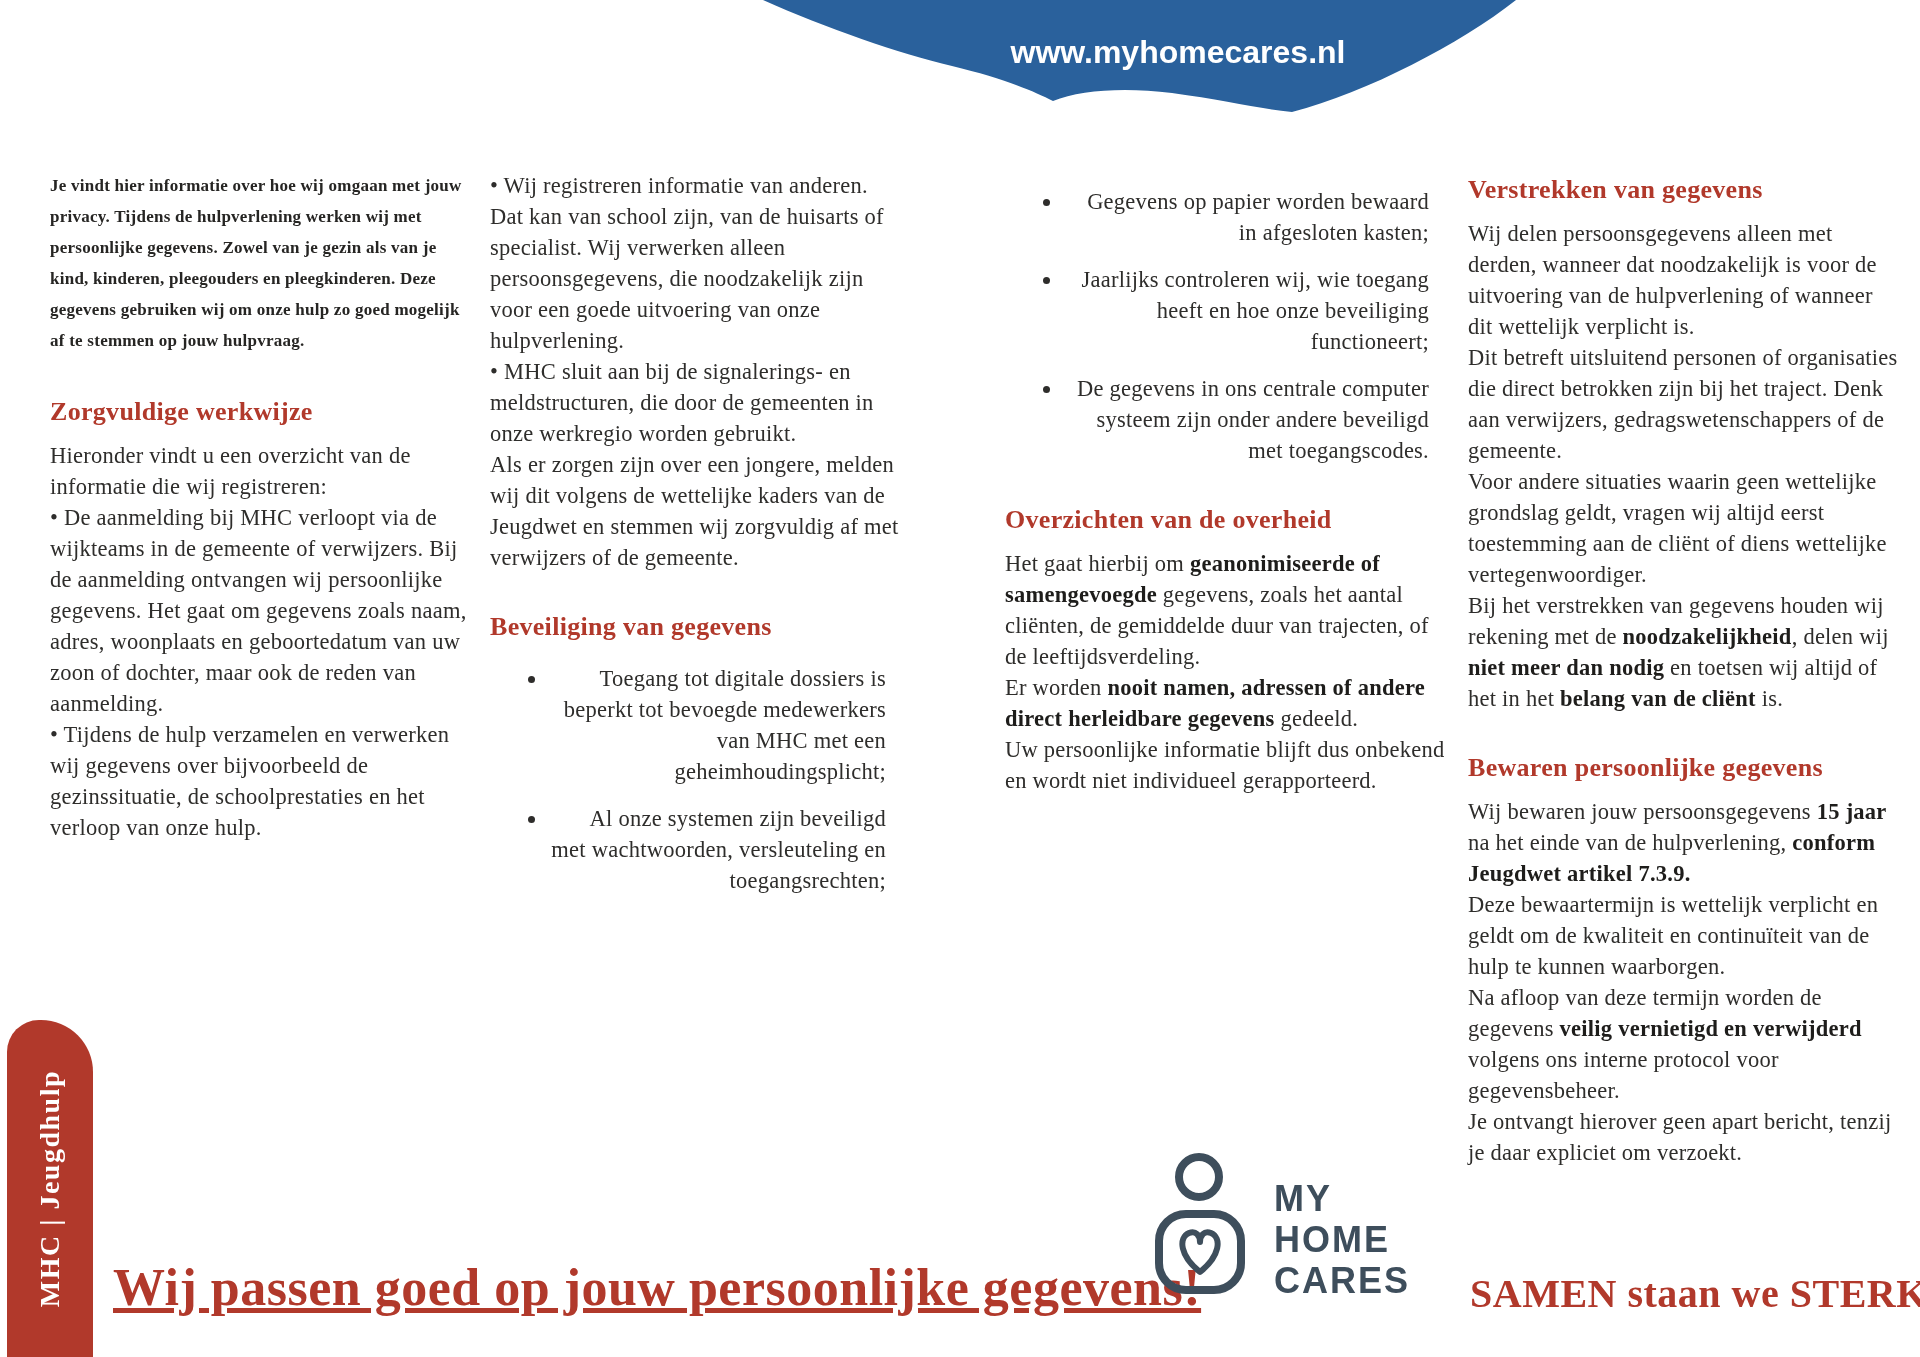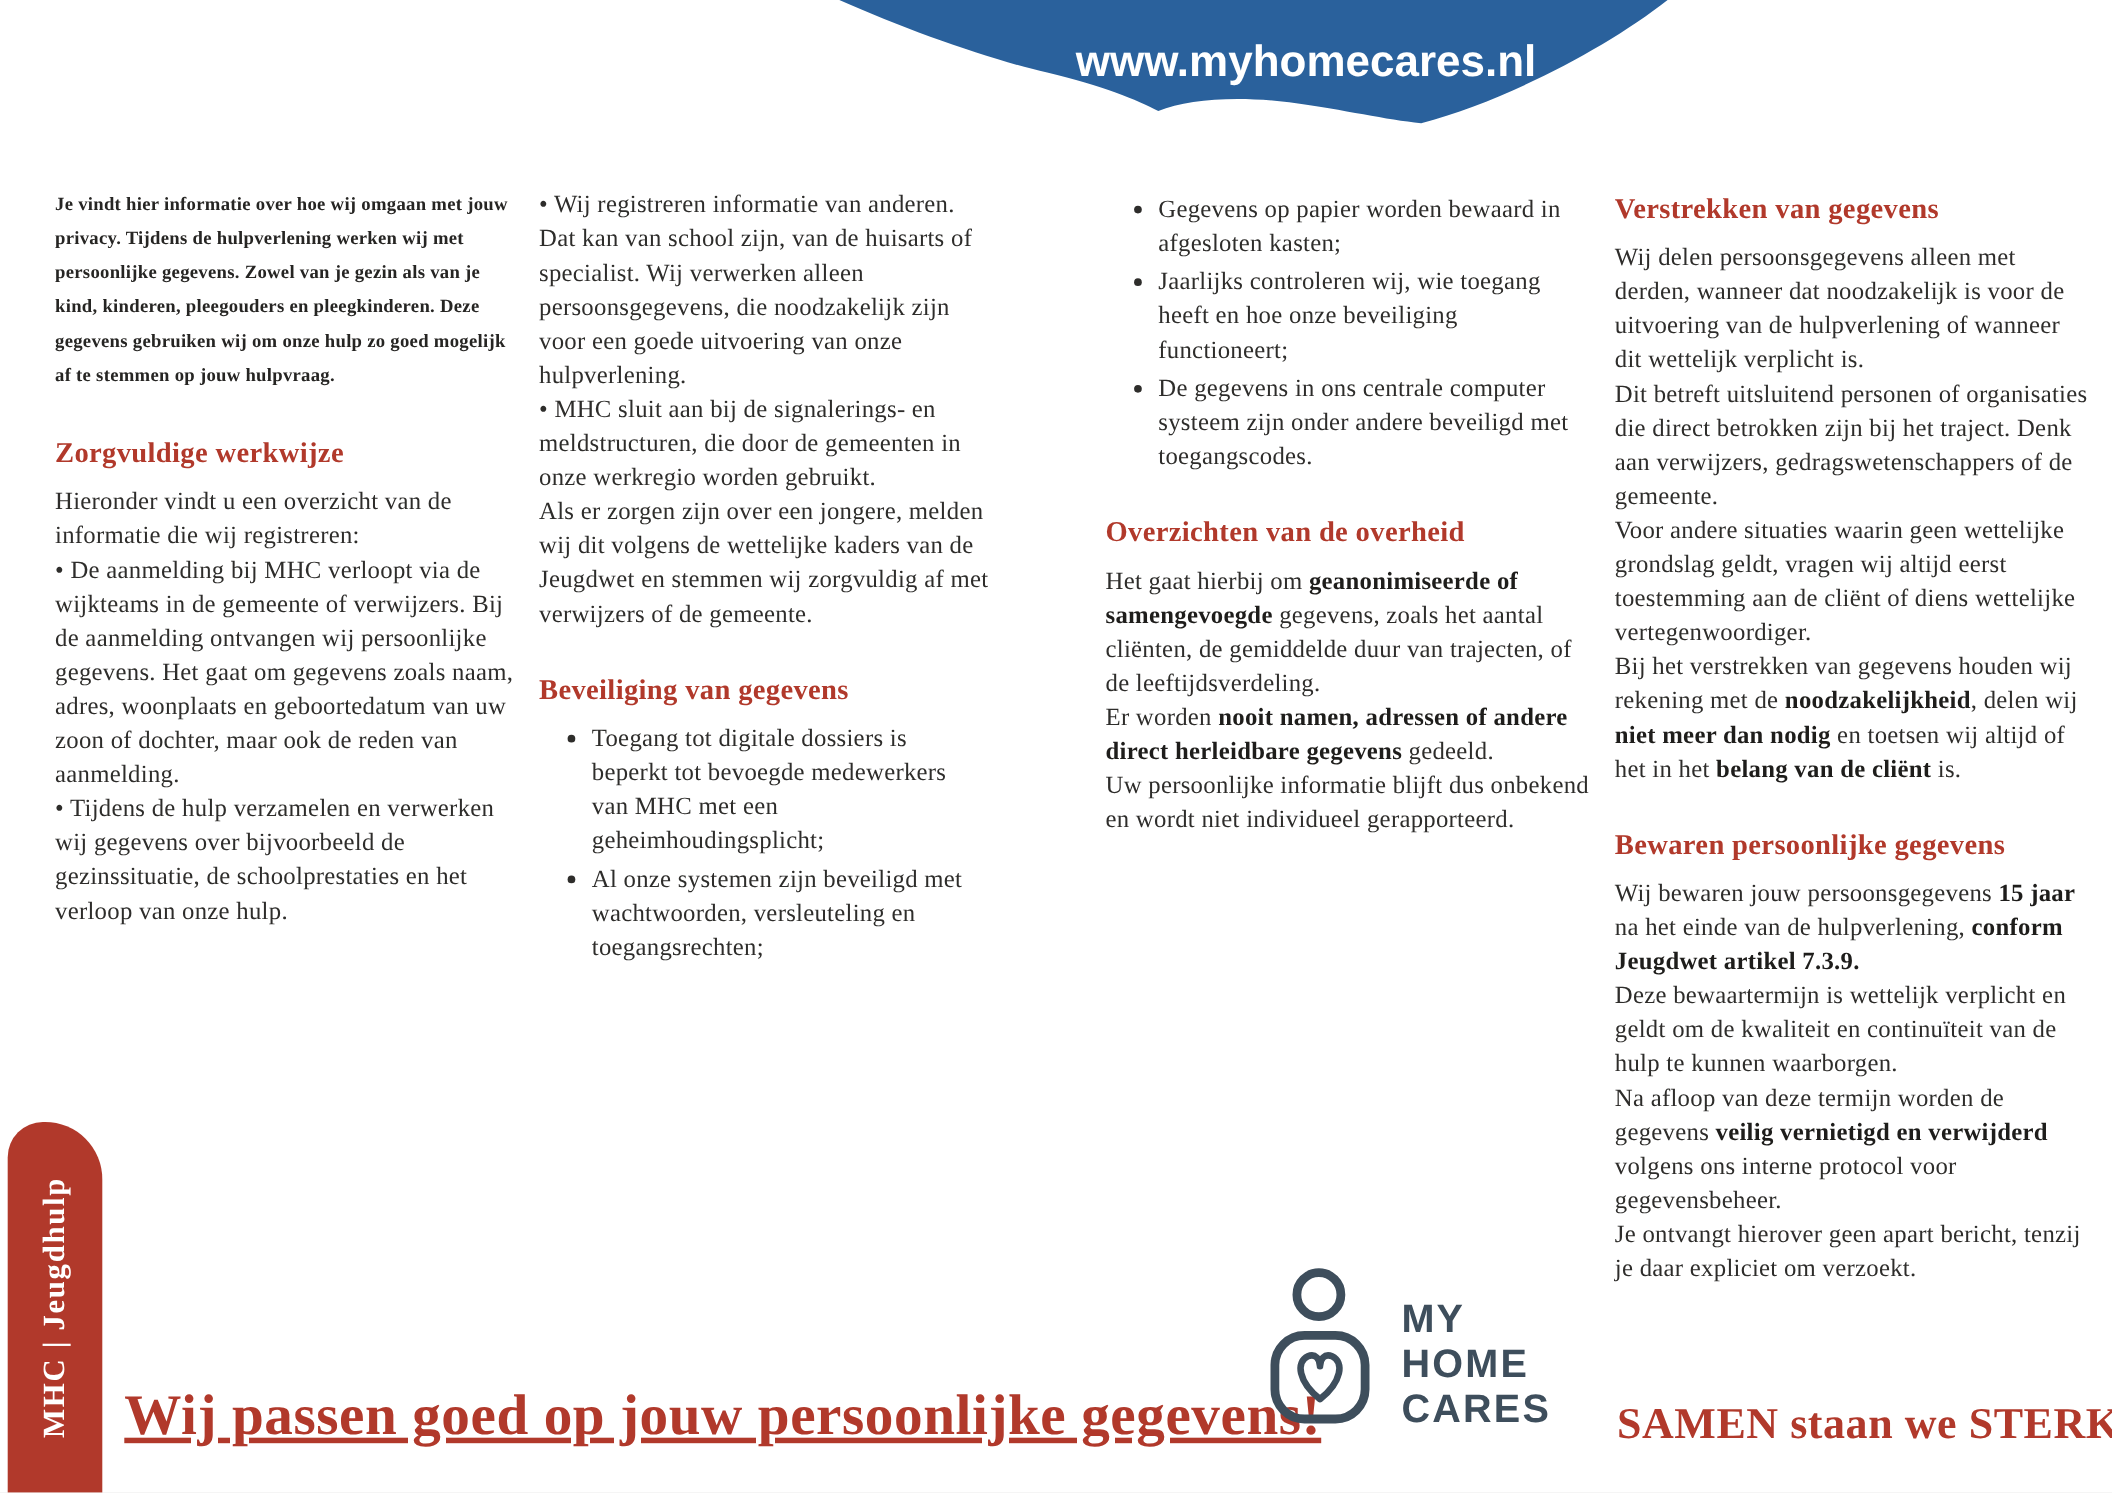--- a/index.html
+++ b/index.html
@@ -6,38 +6,38 @@
   .page{
     position:relative;width:1920px;height:1357px;background:#ffffff;overflow:hidden;
     font-family:"Liberation Serif","DejaVu Serif",serif;color:var(--text,#2e2d2b);
   }
   
   .blob-svg{position:absolute;top:0;left:0;width:1920px;height:130px;display:block;}
   .blob-path{fill:var(--blue,#2a619c);}
   .url-banner{
     position:absolute;left:978px;top:34px;width:400px;text-align:center;
     font-family:"Liberation Sans","DejaVu Sans",sans-serif;font-weight:bold;
-    font-size:40px;color:#ffffff;letter-spacing:0px;white-space:nowrap;
+    font-size:32px;color:#ffffff;letter-spacing:0px;white-space:nowrap;
   }
   
   .col{position:absolute;top:170px;font-size:22.5px;line-height:31px;letter-spacing:0.25px;}
   .col-1{left:50px;width:428px;}
   .col-2{left:490px;width:412px;}
   .col-3{left:1005px;width:440px;}
   .col-4{left:1468px;width:430px;}
   .col p{margin:0;}
   .col p.intro{font-weight:bold;font-size:17px;margin:0 0 36px 0;color:#262523;}
   .col h2{
     font-size:26px;line-height:40px;font-weight:bold;color:var(--red,#b1392b);
     margin:34px 0 8px 0;letter-spacing:0.3px;
   }
   .col h2:first-child{margin-top:0;}
   .col b{font-weight:bold;color:#1e1d1b;}
   .col ul{margin:4px 0 0 0;padding:0 0 0 42px;list-style:disc;}
-  .col li{padding-left:2px;margin:4px;}
+  .col li{padding-left:2px;margin:16px;text-align:right;}
   
   .side-tab{
     position:absolute;left:7px;top:1020px;width:86px;height:337px;
     background:var(--red,#b1392b);border-radius:32px 52px 0 0;
     display:flex;align-items:center;justify-content:center;
   }
   .side-tab span{
     writing-mode:vertical-rl;transform:rotate(180deg);
     color:#fff;font-weight:bold;font-size:28px;letter-spacing:1.5px;white-space:nowrap;
   }

